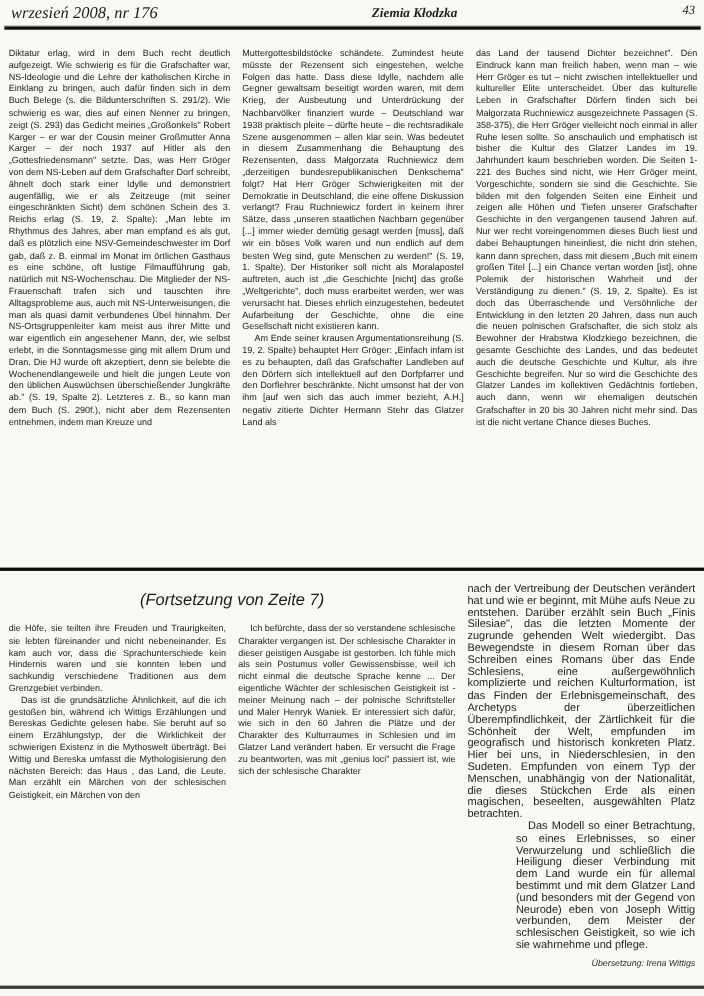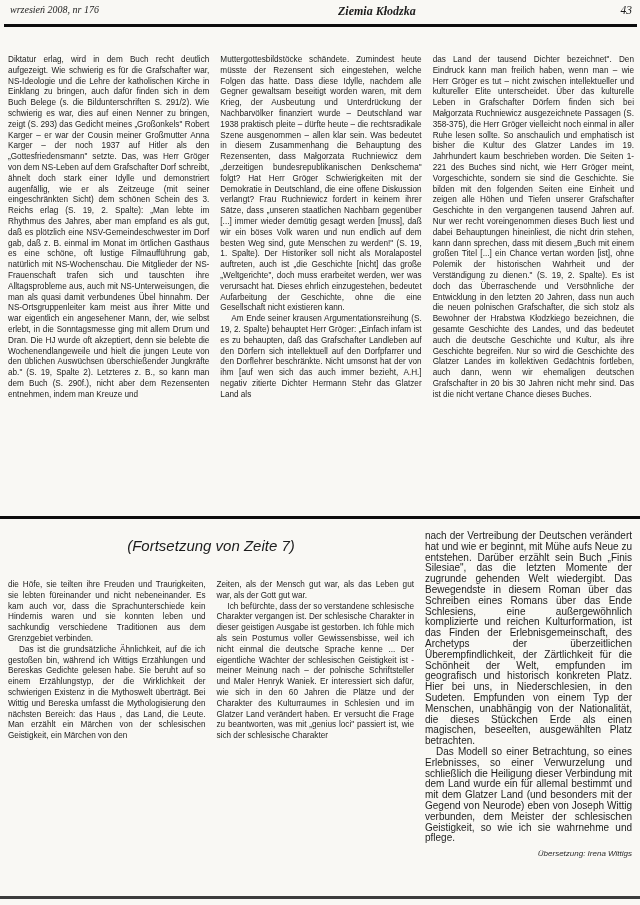--- a/index.html
+++ b/index.html
@@ -7,43 +7,43 @@
   .page{
     position:relative;
     width:640px;height:905px;
     background:var(--paper,#f9f8f4);
     color:var(--ink,#1c1c1c);
     font-family:"Liberation Sans",sans-serif;
     overflow:hidden;
     margin:0 auto;
   }
   
-  .hdr-left{position:absolute;left:10px;top:4px;font-family:"Liberation Serif",serif;font-style:italic;font-size:10px;}
+  .hdr-left{position:absolute;left:10px;top:4px;font-family:"Liberation Serif",serif;font-style:italic;font-size:15px;}
   .hdr-center{position:absolute;left:338px;top:4px;font-family:Liberation Serif, serif;font-style:italic;font-weight:bold;font-size:12px;}
   .hdr-right{position:absolute;right:8px;top:4px;font-family:"Liberation Serif",serif;font-style:italic;font-size:11.5px;}
   .hdr-rule{position:absolute;left:4px;top:23px;width:633px;height:4px;background:var(--rule,#0d0d0d);border-top:1px solid var(--paper,#f9f8f4);box-sizing:border-box;}
   
   .cols{position:absolute;display:flex;gap:11px;}
-  .top-cols{left:8px;top:44px;width:626px;height:471px;overflow:hidden;margin-top:11px;}
+  .top-cols{left:8px;top:44px;width:626px;height:471px;overflow:hidden;}
   .col{flex:1;font-size:8.2px;line-height:10.8px;text-align:justify;}
   .col p{margin:0;}
   .col p.indent{text-indent:11px;}
   
   .mid-rule{position:absolute;left:0;top:516px;width:640px;height:3px;background:var(--rule,#0d0d0d);}
   .bottom-rule{position:absolute;left:0;top:896px;width:640px;height:2.5px;background:#3c3c3c;}
   
   .article-left{position:absolute;left:8px;top:528px;width:406px;}
   .author{font-style:italic;font-weight:bold;font-size:10.5px;letter-spacing:.3px;}
   .title{margin-top:12px;text-align:center;font-weight:bold;font-size:27px;line-height:34px;letter-spacing:-0.5px;color:#0a0a0a;}
   .subtitle{margin-top:9px;text-align:center;font-style:italic;font-size:15px;}
-  .article-cols{position:static;display:flex;gap:11px;margin-top:26px;height:198px;overflow:hidden;}
+  .article-cols{position:static;display:flex;gap:11px;margin-top:13px;height:198px;overflow:hidden;}
   .article-right{position:absolute;left:425px;top:531px;width:207px;height:350px;overflow:hidden;}
   .article-right .col2{font-size:10px;line-height:10.8px;text-align:justify;}
   .article-right .col2 p{margin:0;}
-  .article-right .col2 p.indent{text-indent:11px;}
+  .article-right .col2 p.indent{text-indent:11px;margin-left:44px;}
   .credit{margin-top:5px;text-align:right;font-style:italic;font-size:8px;color:#2a2a2a;}
 </style>
 </head>
 <body>
 
 <div class="page">
 
   <div class="hdr-left">wrzesień 2008,  nr 176</div>
   <div class="hdr-center">Ziemia Kłodzka</div>
   <div class="hdr-right">43</div>
@@ -65,21 +65,20 @@
   <div class="mid-rule"></div>
 
   <div class="article-left">
     <div class="subtitle">(Fortsetzung von Zeite 7)</div>
     <div class="article-cols">
       <div class="col">
           <p>die Höfe, sie teilten ihre Freuden und Traurigkeiten, sie lebten füreinander und nicht nebeneinander. Es kam auch vor, dass die Sprachunterschiede kein Hindernis waren und sie konnten leben und sachkundig verschiedene Traditionen aus dem Grenzgebiet verbinden.</p>
           <p class="indent">Das ist die grundsätzliche Ähnlichkeit, auf die ich gestoßen bin, während ich Wittigs Erzählungen und Bereskas Gedichte gelesen habe. Sie beruht auf so einem Erzählungstyp, der die Wirklichkeit der schwierigen Existenz in die Mythoswelt überträgt. Bei Wittig und Bereska umfasst die Mythologisierung den nächsten Bereich: das Haus , das Land, die Leute. Man erzählt ein Märchen von der schlesischen Geistigkeit, ein Märchen von den</p>
         </div>
       <div class="col">
-          <p>Zeiten, als der Mensch gut war, als das Leben gut war, als der Gott gut war.</p>
           <p class="indent">Ich befürchte, dass der so verstandene schlesische Charakter vergangen ist. Der schlesische Charakter in dieser geistigen Ausgabe ist gestorben. Ich fühle mich als sein Postumus voller Gewissensbisse, weil ich nicht einmal die deutsche Sprache kenne ... Der eigentliche Wächter der schlesischen Geistigkeit ist - meiner Meinung nach – der polnische Schriftsteller und Maler Henryk Waniek. Er interessiert sich dafür, wie sich in den 60 Jahren die Plätze und der Charakter des Kulturraumes in Schlesien und im Glatzer Land verändert haben. Er versucht die Frage zu beantworten, was mit „genius loci" passiert ist, wie sich der schlesische Charakter</p>
         </div>
     </div>
   </div>
 
   <div class="article-right">
     <div class="col2">
         <p>nach der Vertreibung der Deutschen verändert hat und wie er beginnt, mit Mühe aufs Neue zu entstehen. Darüber erzählt sein Buch „Finis Silesiae", das die letzten Momente der zugrunde gehenden Welt wiedergibt. Das Bewegendste in diesem Roman über das Schreiben eines Romans über das Ende Schlesiens, eine außergewöhnlich komplizierte und reichen Kulturformation, ist das Finden der Erlebnisgemeinschaft, des Archetyps der überzeitlichen Überempfindlichkeit, der Zärtlichkeit für die Schönheit der Welt, empfunden im geografisch und historisch konkreten Platz. Hier bei uns, in Niederschlesien, in den Sudeten. Empfunden von einem Typ der Menschen, unabhängig von der Nationalität, die dieses Stückchen Erde als einen magischen, beseelten, ausgewählten Platz betrachten.</p>
         <p class="indent">Das Modell so einer Betrachtung, so eines Erlebnisses, so einer Verwurzelung und schließlich die Heiligung dieser Verbindung mit dem Land wurde ein für allemal bestimmt und mit dem Glatzer Land (und besonders mit der Gegend von Neurode) eben von Joseph Wittig verbunden, dem Meister der schlesischen Geistigkeit, so wie ich sie wahrnehme und pflege.</p>
       </div>

